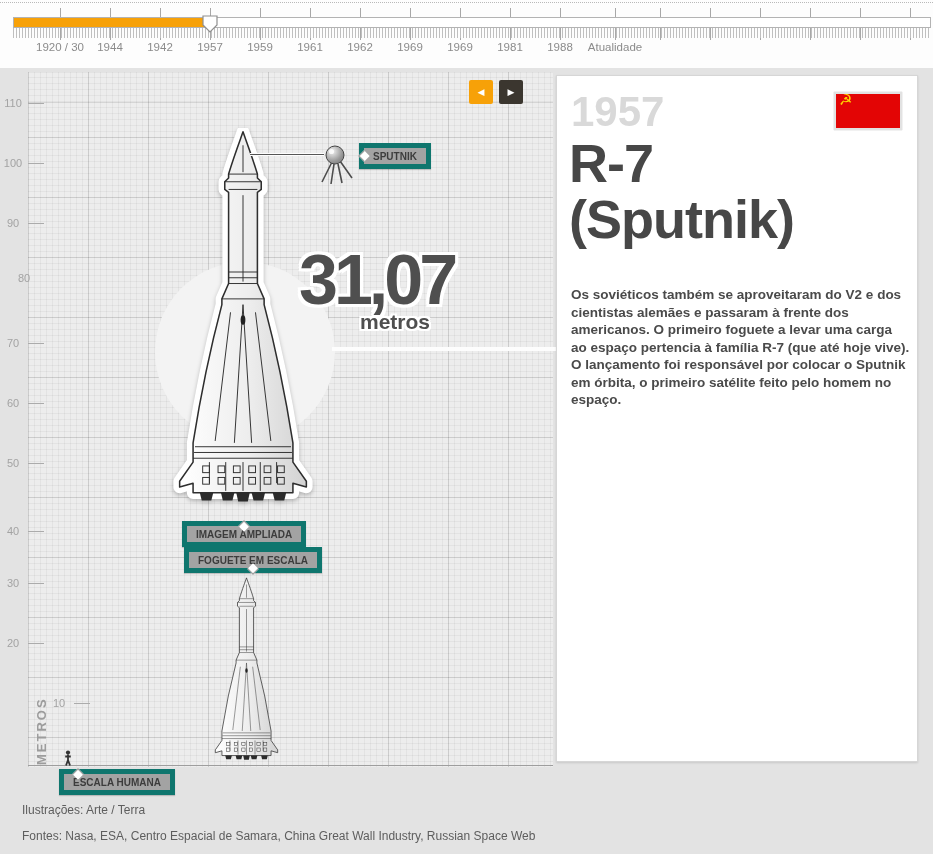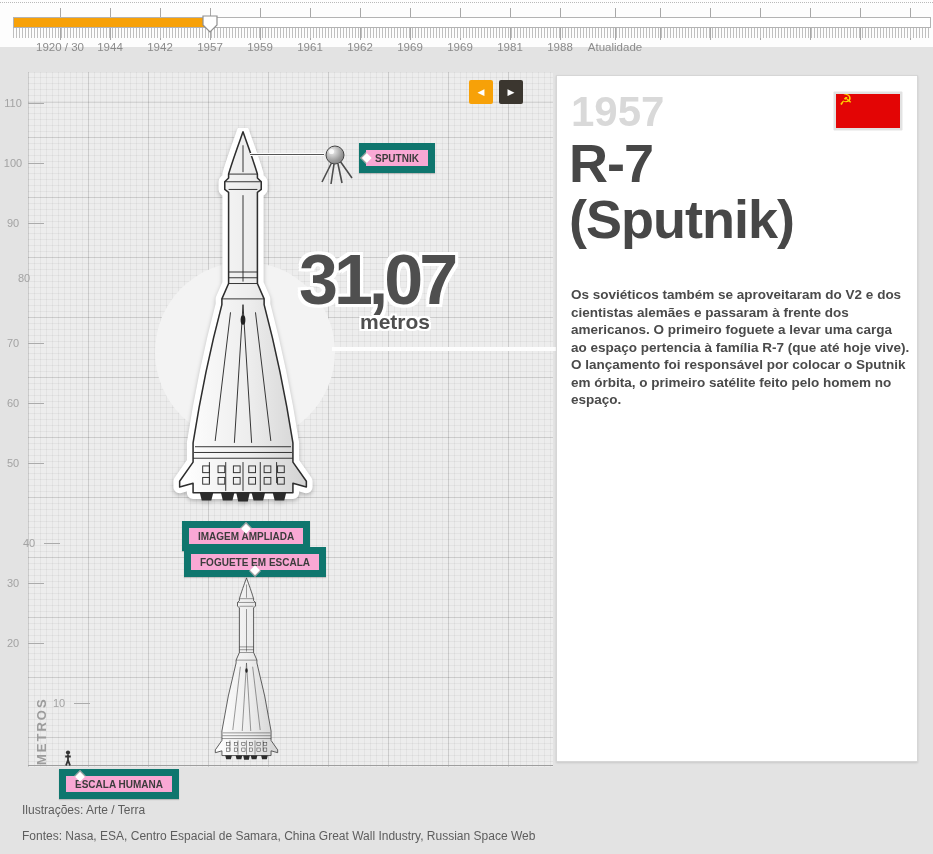--- a/index.html
+++ b/index.html
@@ -1,20 +1,20 @@
 <!DOCTYPE html>
 <html style="--accent: #F7A108; --dark: #3B362F; --flagred: #E30505; --flagyellow: #FFD400;"><head>
 <meta charset="utf-8">
 <style>
   html,body{margin:0;padding:0;background:#cfcfcf;}
   #stage{position:relative;width:933px;height:854px;background:#e3e3e3;overflow:hidden;
          font-family:"Liberation Sans", sans-serif;}
 
   
-  #timeline{position:absolute;left:0;top:0;width:933px;height:47px;background:#fdfdfd;}
+  #timeline{position:absolute;left:0;top:0;width:933px;height:68px;background:#fdfdfd;}
   #timeline .dotted{position:absolute;left:0;top:2px;width:933px;border-top:1px dotted #b9b9b9;}
   .tl-tick{position:absolute;top:8px;width:1px;height:32px;background:#a8a8a8;z-index:1;}
   #tl-ruler{position:absolute;left:13px;right:2px;top:28px;height:10px;z-index:1;
     background:repeating-linear-gradient(90deg,#bfbfbf 0 1px,transparent 1px 3px);}
   #tl-track{position:absolute;left:13px;right:2px;top:17px;height:9px;background:#fff;
     border:1px solid #b3b3b3;z-index:2;}
   #tl-fill{position:absolute;left:0;top:0;height:9px;width:192px;background:var(--accent,#F7A108);}
   #tl-handle{position:absolute;left:202px;top:15px;z-index:3;}
   .year-label{position:absolute;top:41px;transform:translateX(-50%);font-size:11.5px;color:#8b8b8b;
     white-space:nowrap;z-index:2;cursor:pointer;}
@@ -59,21 +59,21 @@
     filter:drop-shadow(0 2px 2px rgba(0,0,0,.25));}
   #small-rocket{position:absolute;left:211px;top:576px;width:71px;height:189px;z-index:3;--casing:transparent;}
   .casing{stroke:var(--casing,#fff);}
 
   
   #sputnik-icon{position:absolute;left:318px;top:144px;z-index:4;}
   #sputnik-line{position:absolute;left:250px;top:153px;width:74px;height:1px;background:#555;
     border-top:1.5px solid #fdfdfd;border-bottom:1.5px solid #fdfdfd;z-index:3;}
 
   
-  .callout{position:absolute;background:#f9a8d4;border:7px solid #0f766e;padding:3px 9px 2px;
+  .callout{position:absolute;background:#a3a3a3;border:5px solid #0f766e;padding:3px 9px 2px;
     font-size:10px;font-weight:bold;color:#3c3c3c;white-space:nowrap;z-index:5;
     box-shadow:0 1px 1px rgba(0,0,0,.18);}
   .callout::after{content:"";position:absolute;width:7px;height:7px;background:#fff;}
   .notch-left::after{left:-4.5px;top:50%;margin-top:-4px;transform:rotate(45deg);
     border-left:1px solid #9a9a9a;border-bottom:1px solid #9a9a9a;}
   .notch-top::after{top:-4.5px;left:50%;margin-left:-4px;transform:rotate(45deg);
     border-left:1px solid #9a9a9a;border-top:1px solid #9a9a9a;}
   .notch-top-left::after{top:-4.5px;left:10px;transform:rotate(45deg);
     border-left:1px solid #9a9a9a;border-top:1px solid #9a9a9a;}
   .notch-bottom::after{bottom:-4.5px;left:50%;margin-left:-4px;transform:rotate(45deg);
@@ -220,21 +220,21 @@
         <span class="dash"></span>
       </div>
       <div class="axis-row" style="top: 397px;">
         <span class="num">60</span>
         <span class="dash"></span>
       </div>
       <div class="axis-row" style="top: 457px;">
         <span class="num">50</span>
         <span class="dash"></span>
       </div>
-      <div class="axis-row" style="top: 537px; padding-left: 16px;">
+      <div class="axis-row" style="top: 525px;">
         <span class="num">40</span>
         <span class="dash"></span>
       </div>
       <div class="axis-row" style="top: 577px;">
         <span class="num">30</span>
         <span class="dash"></span>
       </div>
       <div class="axis-row" style="top: 637px;">
         <span class="num">20</span>
         <span class="dash"></span>

